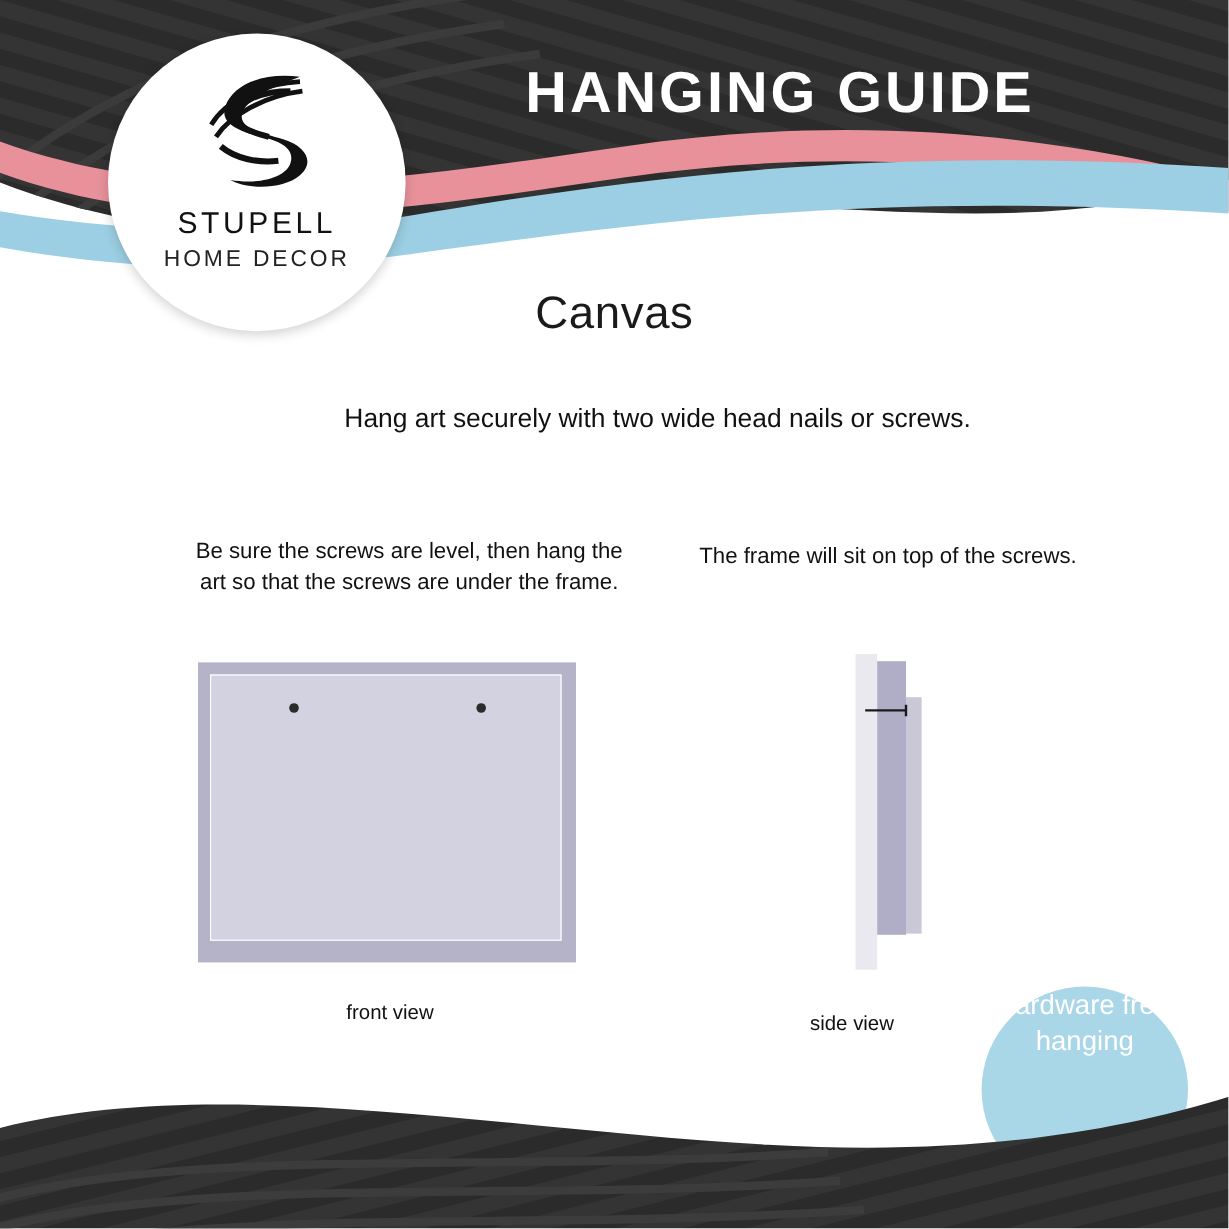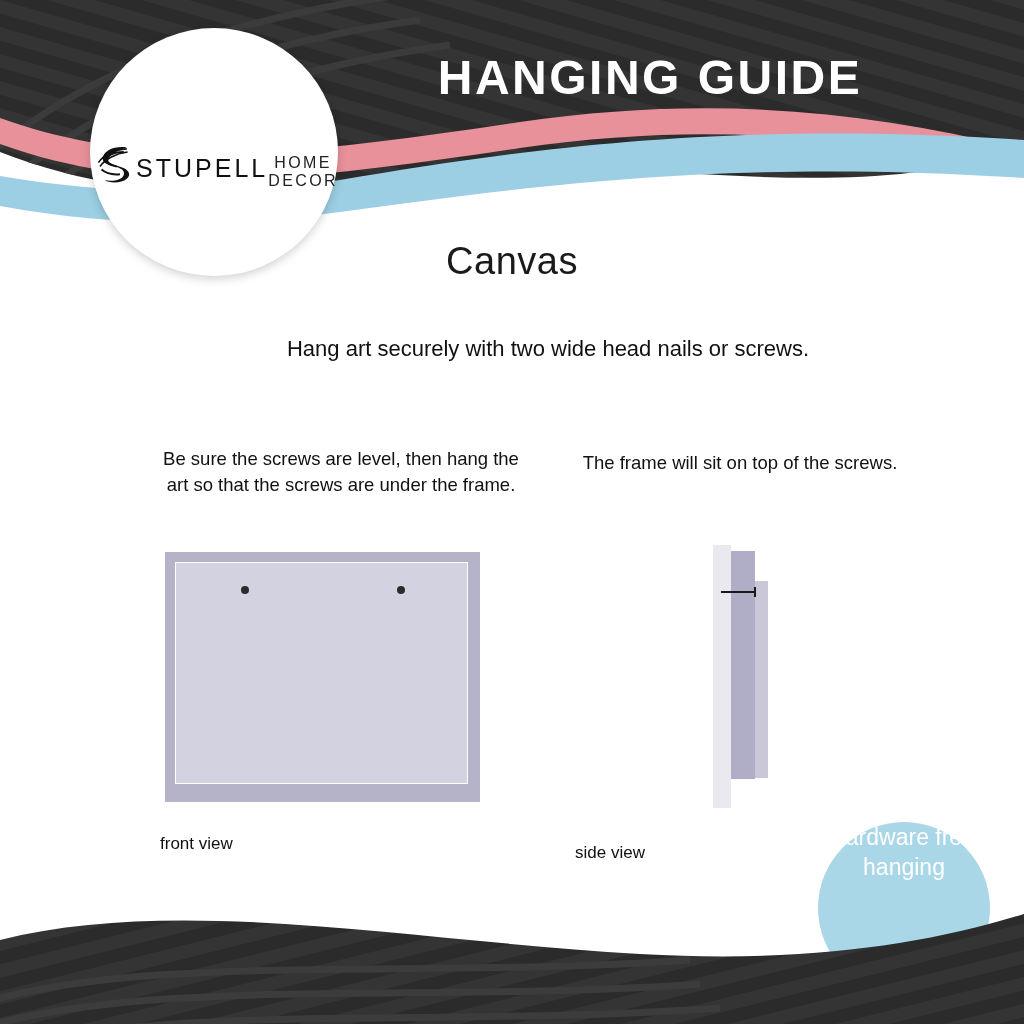--- a/index.html
+++ b/index.html
@@ -32,39 +32,39 @@
   #logo-badge {
     position: absolute;
     left: 90px;
     top: 28px;
     width: 248px;
     height: 248px;
     border-radius: 50%;
     background: #ffffff;
     box-shadow: 0 3px 10px rgba(0,0,0,0.18);
     display: flex;
-    flex-direction: row;
+    flex-direction: column;
     align-items: center;
     justify-content: flex-start;
     padding-top: 26px;
     box-sizing: border-box;
   }
   #logo-mark { width: 120px; height: 112px; }
   #logo-name {
     font-size: 25px;
     letter-spacing: 3px;
     color: #111;
     margin-top: 6px;
     font-family: "Liberation Sans", sans-serif;
   }
   #logo-tag {
-    font-size: 16px;
+    font-size: 19px;
     letter-spacing: 2.4px;
     color: #222;
-    margin-top: 14px;
+    margin-top: 5px;
     text-align: center;
   }
 
   
   #header-title {
     position: absolute;
     left: 370px;
     top: 50px;
     width: 560px;
     text-align: center;
@@ -103,20 +103,21 @@
     text-align: center;
     font-size: 18.5px;
     line-height: 26px;
     color: #111;
   }
   #left-caption { left: 140px; top: 446px; width: 370px; margin-left: 16px; }
   #right-caption { left: 575px; top: 450px; width: 330px; }
 
   .view-label {
     position: absolute;
+    text-align: center;
     font-size: 17px;
     color: #111;
   }
   #left-view-label { left: 160px; top: 834px; width: 330px; }
   #right-view-label { left: 575px; top: 843px; width: 270px; }
 
   
   #front-view {
     position: absolute;
     left: 165px;

